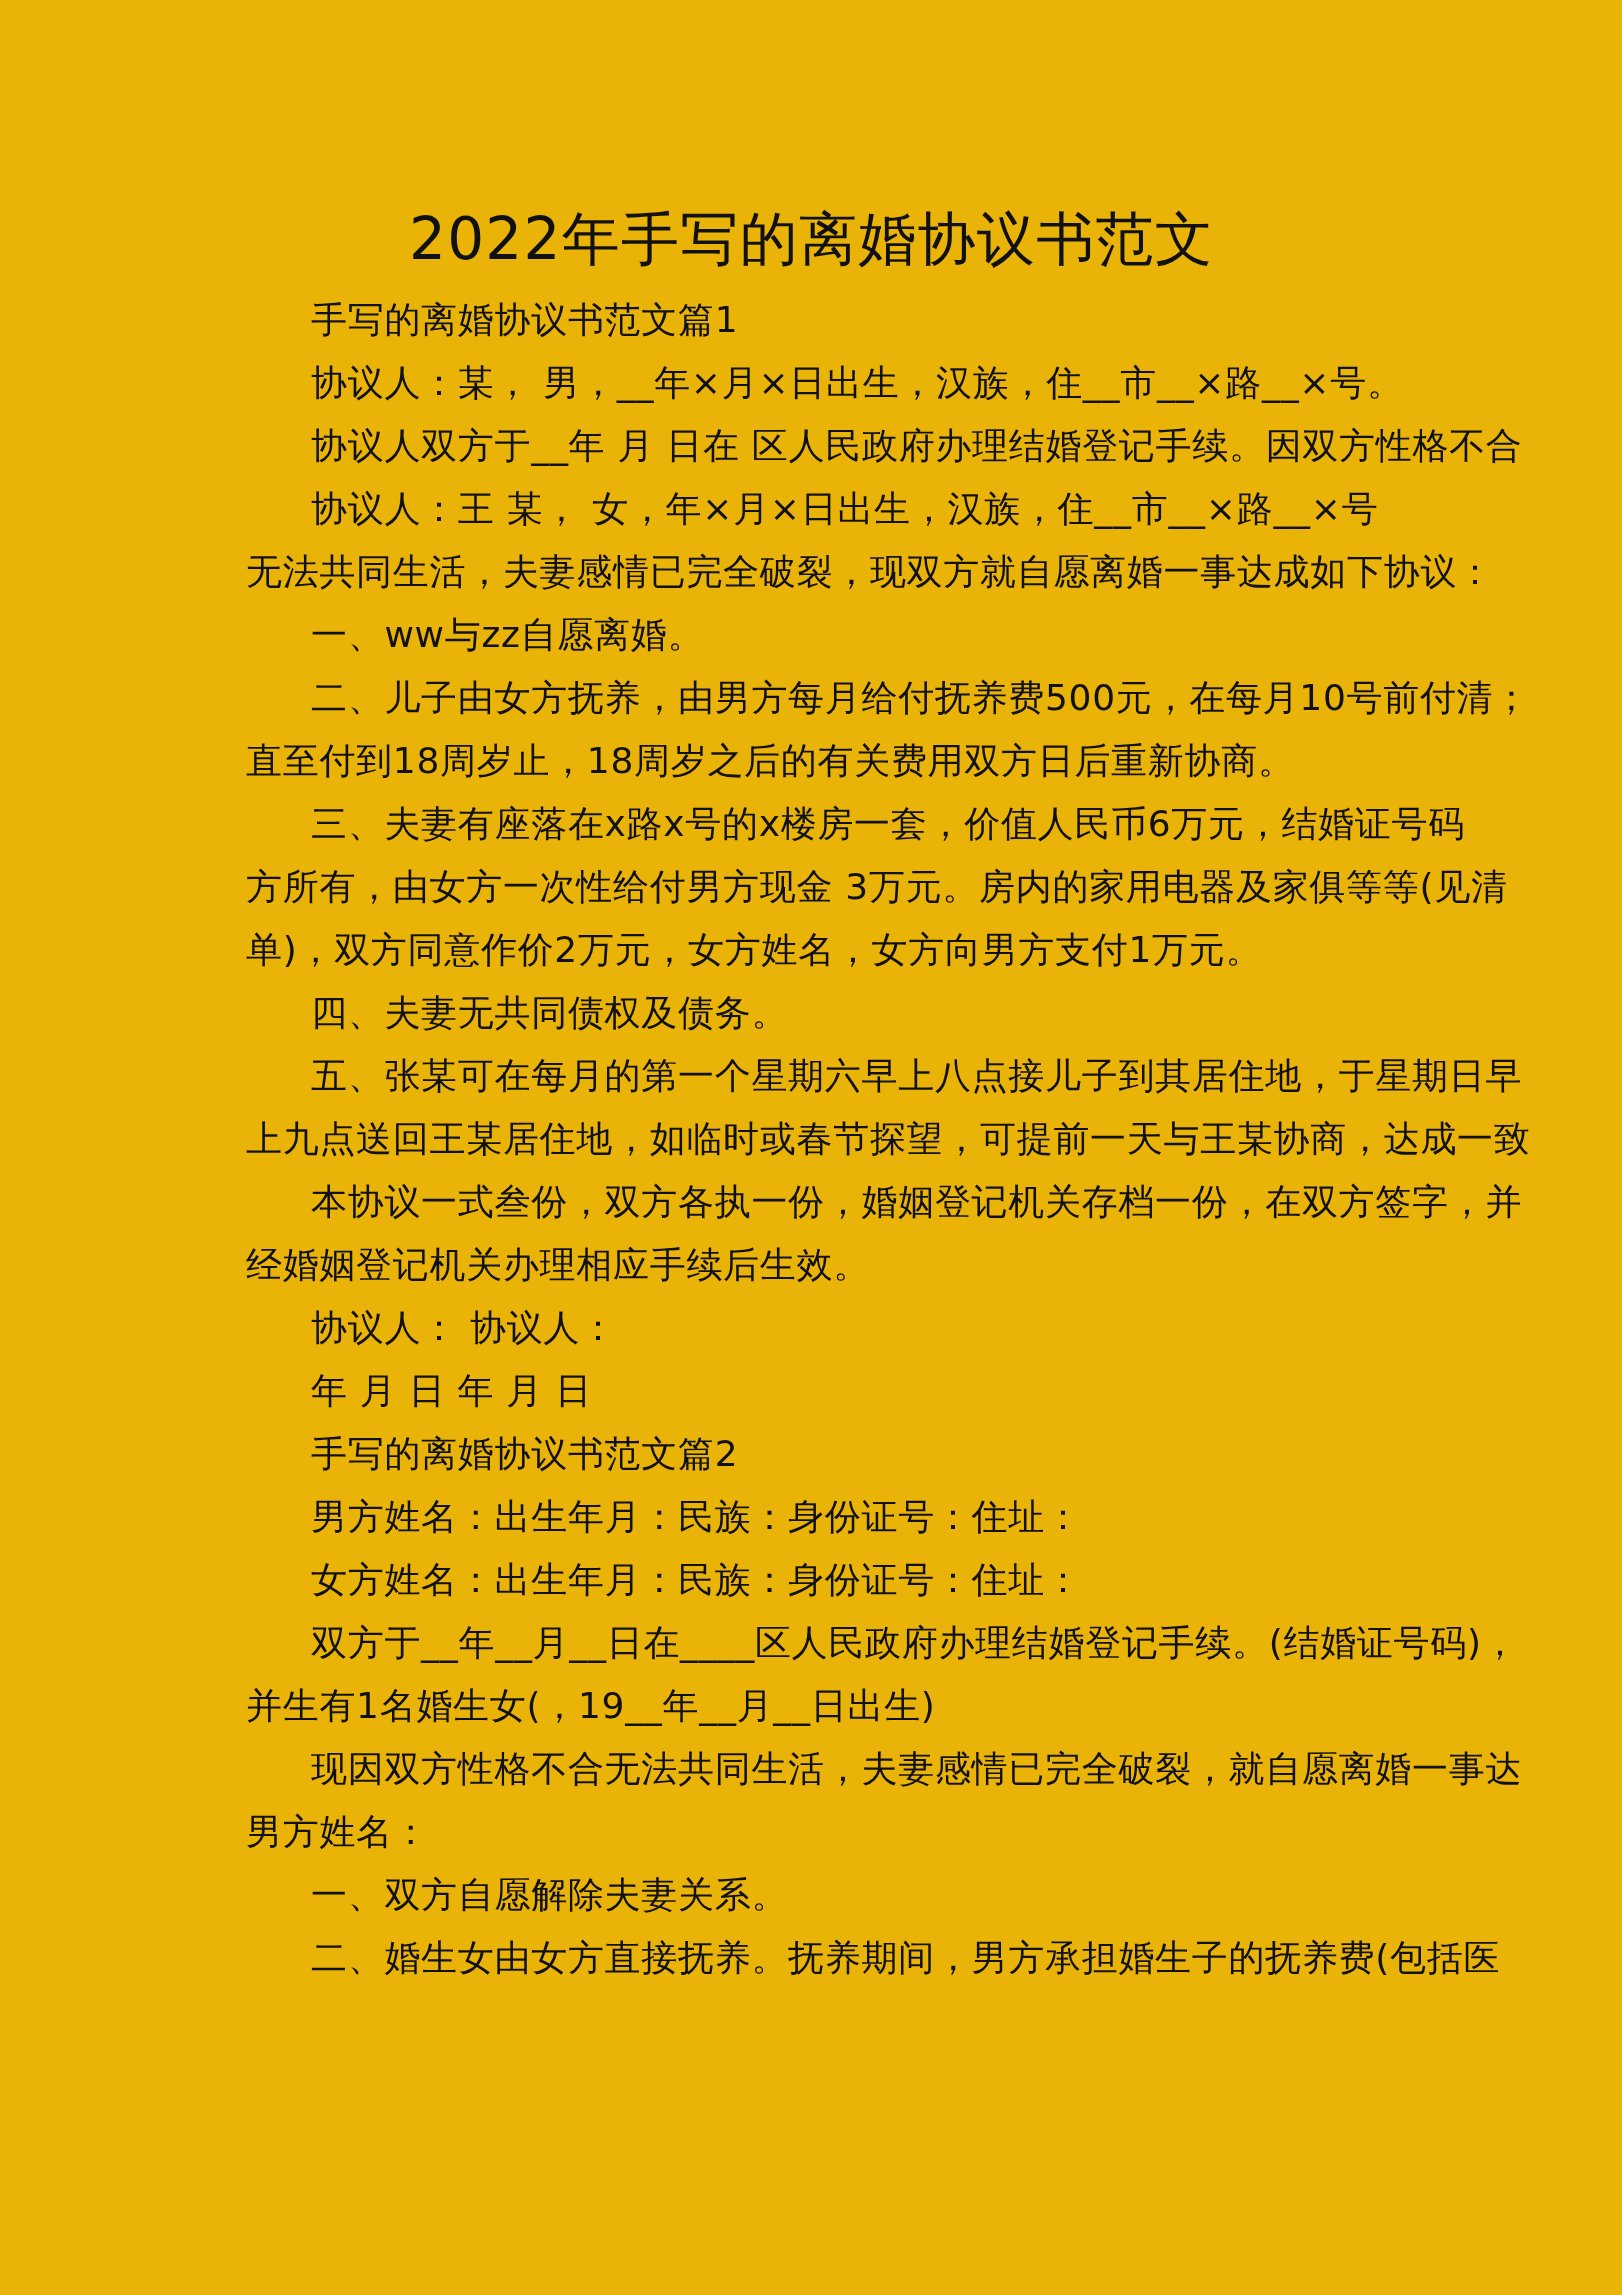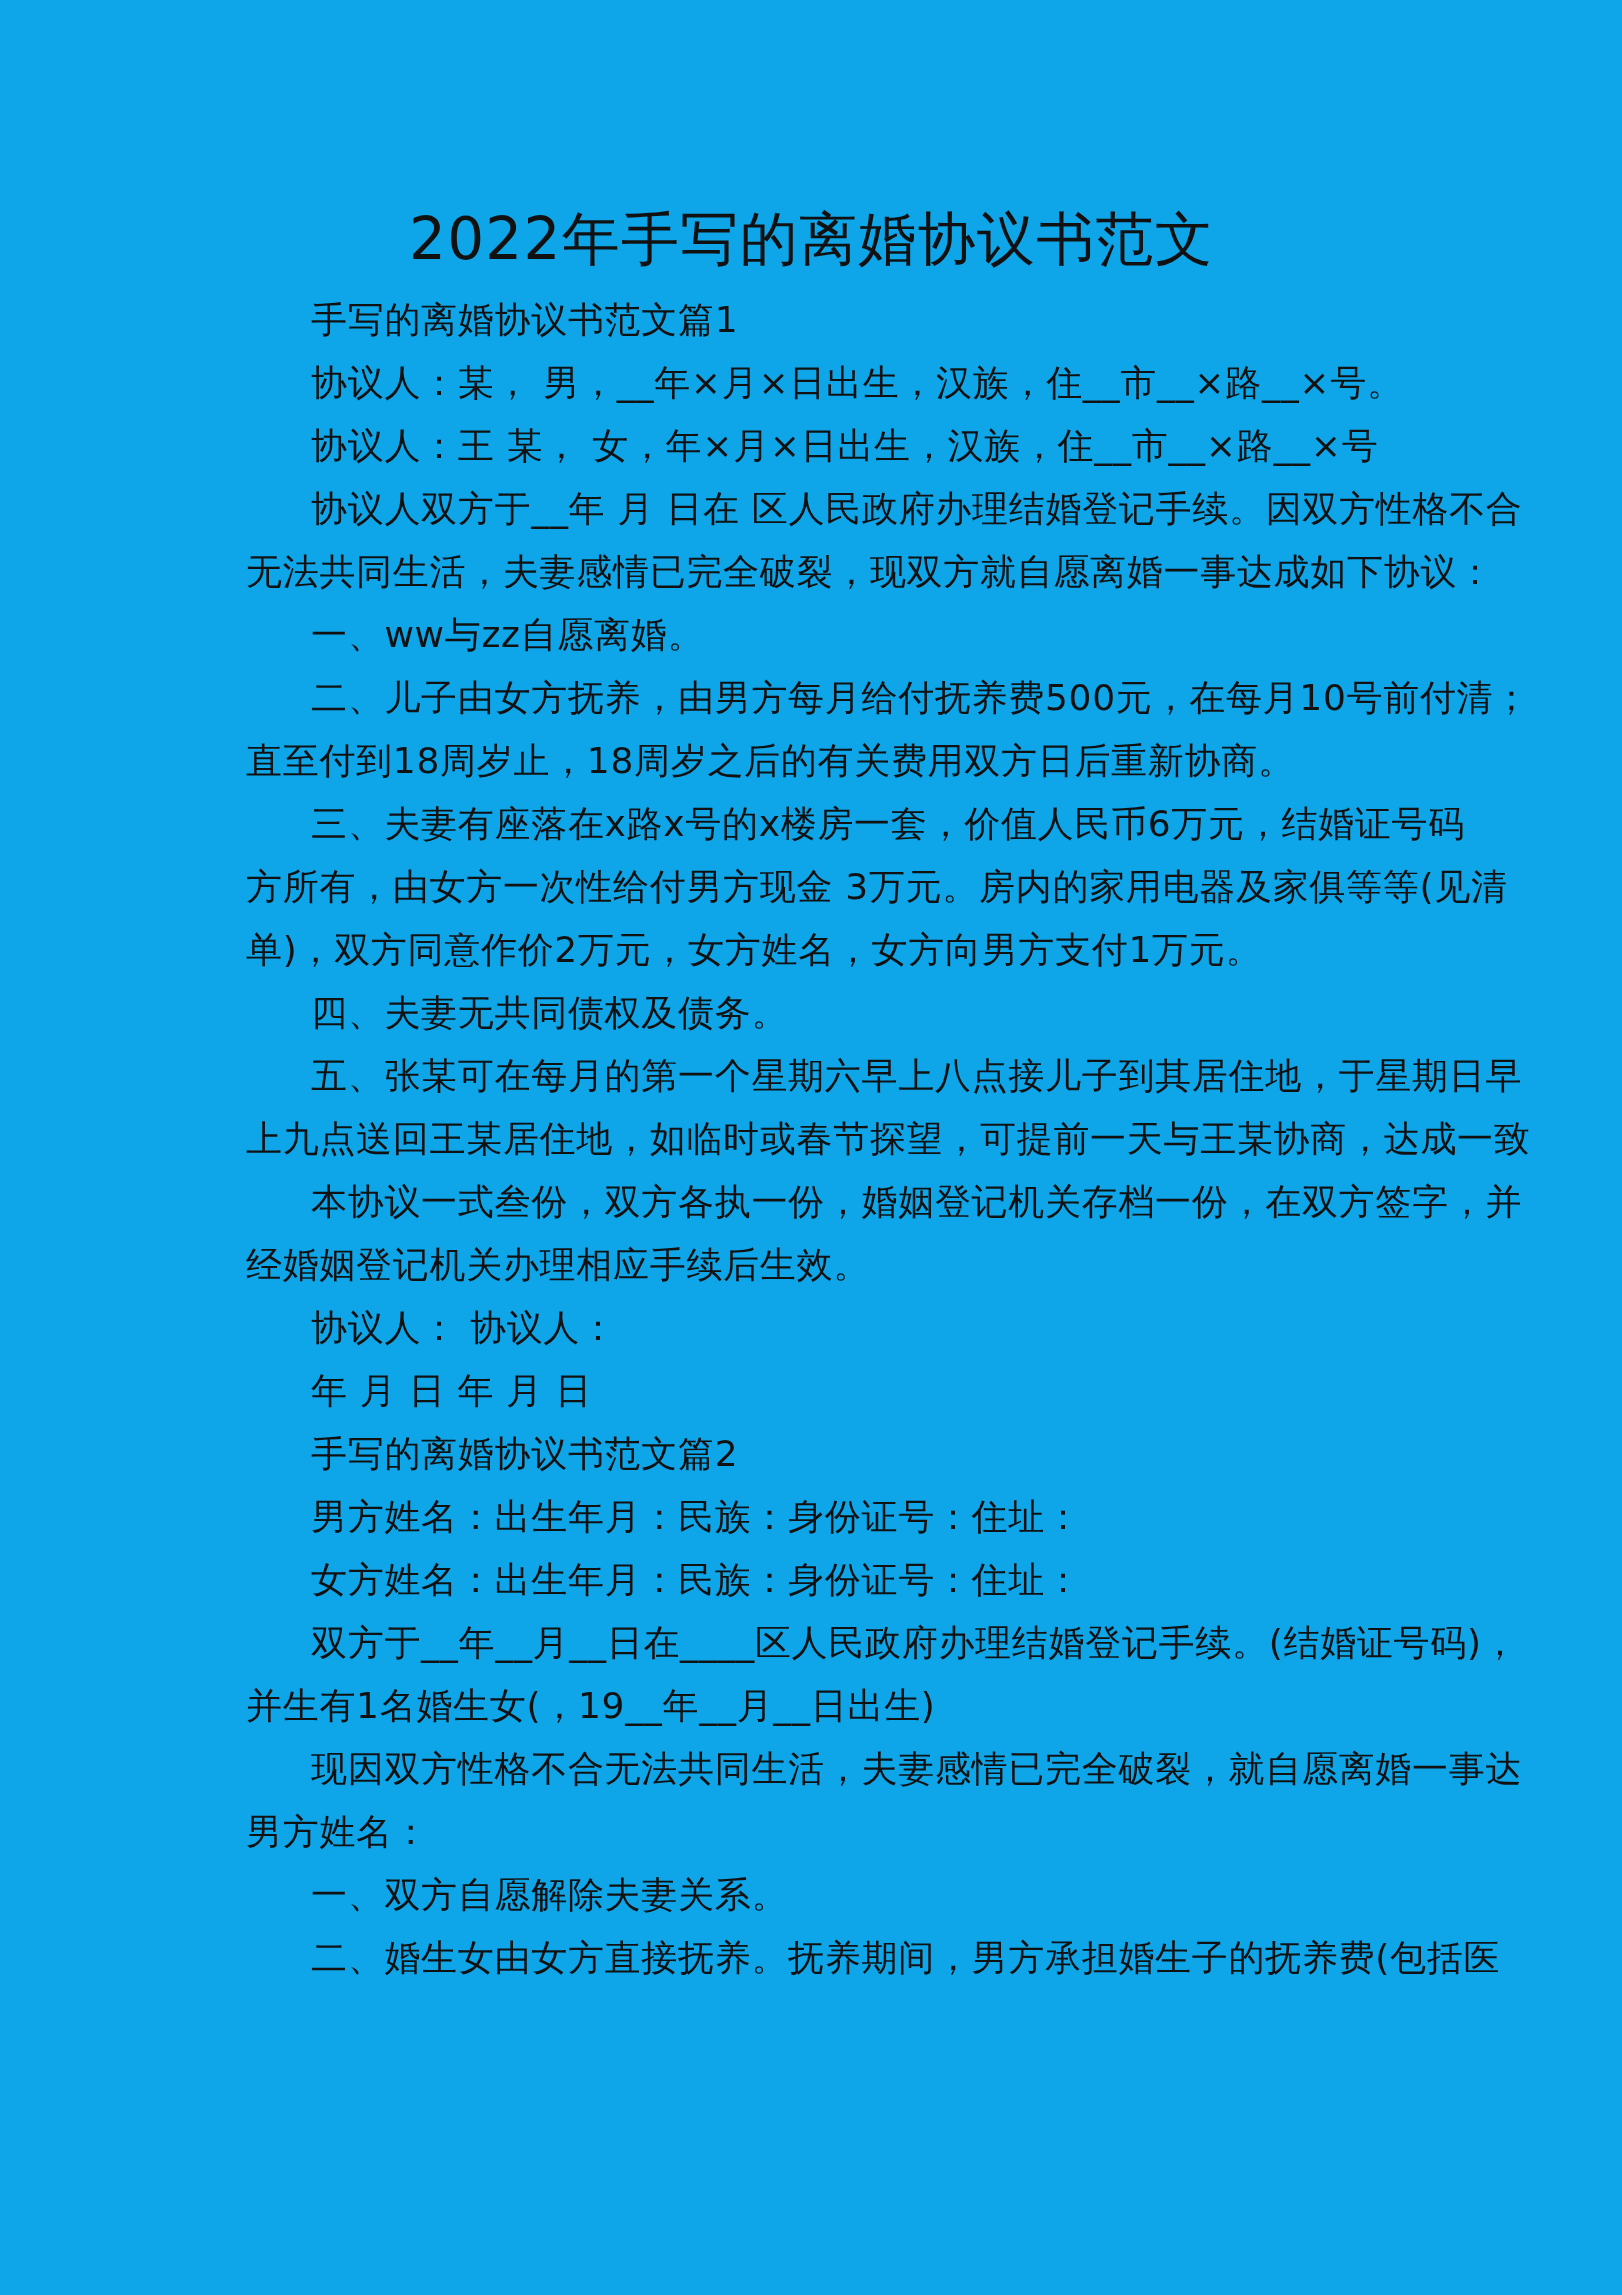--- a/index.html
+++ b/index.html
@@ -14,21 +14,21 @@
       overflow: hidden;
       color: #111111;
       font-family: "DejaVu Serif", "Liberation Serif", serif;
     }
     .page {
       position: absolute;
       left: 0;
       top: 0;
       width: 1623px;
       height: 2295px;
-      background: #0ea5e9;
+      background: #eab308;
     }
     .title {
       position: absolute;
       left: 0;
       top: 200px;
       width: 1623px;
       text-align: center;
       font-size: 58px;
       line-height: 79px;
       letter-spacing: 1.3px;
@@ -56,22 +56,22 @@
   </style>
 </head>
 <body>
 
 <div class="page">
   <h1 class="title">2022年手写的离婚协议书范文</h1>
 
   <div class="body">
     <div class="line indent">手写的离婚协议书范文篇1</div>
     <div class="line indent">协议人：某，  男，__年×月×日出生，汉族，住__市__×路__×号。</div>
+    <div class="line indent">协议人双方于__年 月 日在 区人民政府办理结婚登记手续。因双方性格不合</div>
     <div class="line indent">协议人：王 某，  女，年×月×日出生，汉族，住__市__×路__×号</div>
-    <div class="line indent">协议人双方于__年 月 日在 区人民政府办理结婚登记手续。因双方性格不合</div>
     <div class="line">无法共同生活，夫妻感情已完全破裂，现双方就自愿离婚一事达成如下协议：</div>
     <div class="line indent">一、ww与zz自愿离婚。</div>
     <div class="line indent">二、儿子由女方抚养，由男方每月给付抚养费500元，在每月10号前付清；</div>
     <div class="line">直至付到18周岁止，18周岁之后的有关费用双方日后重新协商。</div>
     <div class="line indent">三、夫妻有座落在x路x号的x楼房一套，价值人民币6万元，结婚证号码</div>
     <div class="line">方所有，由女方一次性给付男方现金 3万元。房内的家用电器及家俱等等(见清</div>
     <div class="line">单)，双方同意作价2万元，女方姓名，女方向男方支付1万元。</div>
     <div class="line indent">四、夫妻无共同债权及债务。</div>
     <div class="line indent">五、张某可在每月的第一个星期六早上八点接儿子到其居住地，于星期日早</div>
     <div class="line">上九点送回王某居住地，如临时或春节探望，可提前一天与王某协商，达成一致</div>

